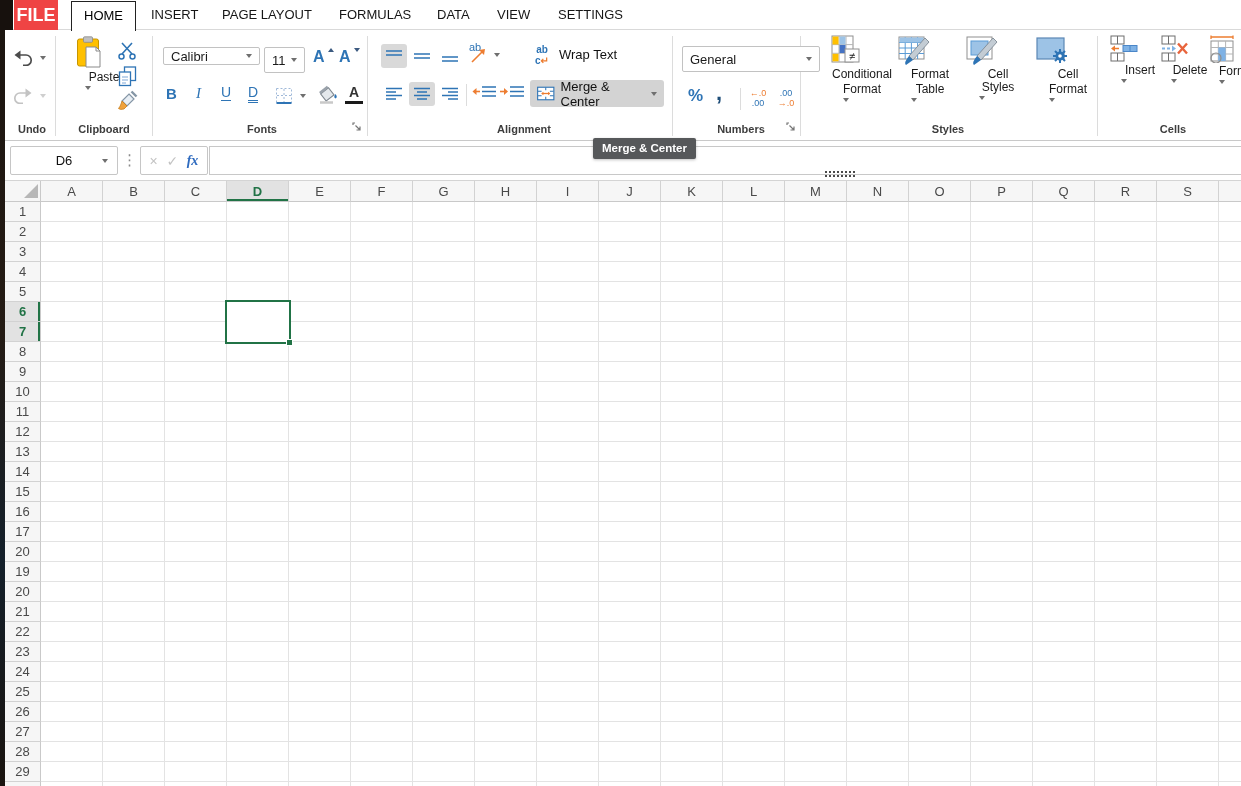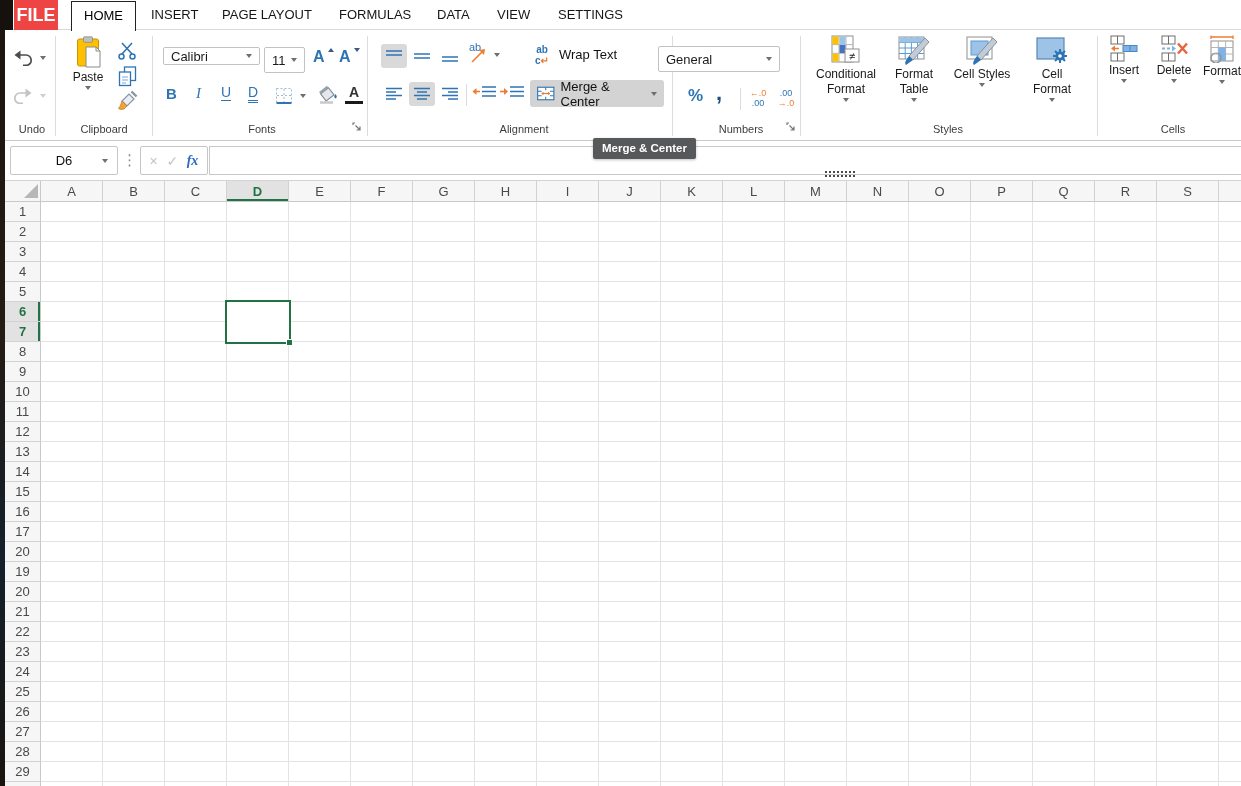--- a/index.html
+++ b/index.html
@@ -12,27 +12,27 @@
   #menubar { position:absolute; left:0; top:0; width:1241px; height:30px; background:#fff; border-bottom:1px solid #d9d9d9; z-index:5; }
   .mi { position:absolute; top:0; height:30px; line-height:30px; font-size:13px; color:#151515; white-space:nowrap; }
   #file-tab { position:absolute; left:14px; top:0; width:44px; height:30px; background:#ef4444; color:#fff;
     text-align:center; line-height:30px; font-size:18px; font-weight:600; }
   #home-tab { position:absolute; left:71px; top:1px; width:65px; height:30px; background:#fff;
     border:1px solid #222; border-bottom:none; text-align:center; line-height:28px; font-size:13px; color:#000; z-index:6; }
 
   
   #ribbon { position:absolute; left:0; top:30px; width:1241px; height:111px; background:#fff; border-bottom:1px solid #c9c9c9; }
   .gsep { position:absolute; top:6px; width:1px; height:100px; background:#dcdcdc; }
-  .glabel { position:absolute; top:93px; transform:translateX(-50%); font-size:11px; color:#3d3d3d; white-space:nowrap; }
+  .glabel { position:absolute; top:93px; transform:translateX(-50%); font-size:11px; color:#3d3d3d; white-space:nowrap;font-weight:bold; }
   .car { width:0; height:0; border-left:3.5px solid transparent; border-right:3.5px solid transparent; border-top:4.5px solid #6f6f6f; }
   .combo { position:absolute; border:1px solid #c2c2c2; border-radius:2px; background:#fff; display:flex; align-items:center;
     padding:0 7px; font-size:13px; color:#1a1a1a; }
   .combo .car { margin-left:auto; }
   .btncol { position:absolute; display:flex; flex-direction:column; align-items:center; gap:2px; }
-  .btncol .lbl { font-size:12px; line-height:13px; color:#1a1a1a; text-align:center; }
+  .btncol .lbl { font-size:12px; line-height:13px; color:#1a1a1a; text-align:center;padding-left:32px; }
   .toggle { position:absolute; width:26px; height:24px; display:flex; align-items:center; justify-content:center; border-radius:3px; }
   .toggle.on { background:#d9d9d9; }
   .launcher { position:absolute; }
   #bold-btn { font-size:15px; font-weight:800; color:#2e74b5; }
   #italic-btn { font-size:15px; font-style:italic; font-family:"Liberation Serif",serif; color:#2e74b5; }
   #under-btn { font-size:14px; color:#2e74b5; border-bottom:1.5px solid #2e74b5; line-height:15px; }
   #dunder-btn { font-size:14px; color:#2e74b5; border-bottom:3px double #2e74b5; line-height:15px; }
   .fontAA { position:absolute; width:24px; height:26px; }
   .fontAA .A { position:absolute; left:2px; top:2px; font-size:16px; font-weight:600; color:#2e74b5; }
   .tick-up { position:absolute; right:1px; top:2px; width:0; height:0; border-left:3px solid transparent; border-right:3px solid transparent; border-bottom:4px solid #3c5a80; }
@@ -287,21 +287,21 @@
       <svg width="19" height="15" viewBox="0 0 19 15">
         <rect x="0.7" y="0.7" width="17.6" height="13.6" fill="#fff" stroke="#2e74b5" stroke-width="1.2"></rect>
         <path d="M1 5 H5 M14 5 H18 M1 10 H5 M14 10 H18 M9.5 1 V4 M9.5 11 V14" stroke="#2e74b5" stroke-width="1.1"></path>
         <path d="M5.5 7.5 H13.5" stroke="#ed7d31" stroke-width="1.4"></path>
         <path d="M7 5.5 L4.5 7.5 L7 9.5 Z M12 5.5 L14.5 7.5 L12 9.5 Z" fill="#ed7d31"></path>
       </svg>
       <span class="lbl">Merge &amp; Center</span>
       <div class="car" style="margin-left:auto"></div>
     </div>
 
-    <div class="combo" style="left:658px;top:16px;width:122px;height:26px">
+    <div class="combo" style="left:682px;top:16px;width:138px;height:26px">
       <span>General</span>
       <div class="car"></div>
     </div>
     <div class="abs" style="left:688px;top:56px;font-size:17px;font-weight:600;color:#2e74b5">%</div>
     <div class="abs" style="left:716px;top:50px;font-size:22px;font-weight:700;color:#1f4e79">,</div>
     <div class="mini-sep" style="left:740px;top:58px"></div>
     <div class="decbtn" style="left:744px;top:58px">
       <div><span class="orange">←.0</span></div>
       <div><span class="blue">.00</span></div>
     </div>

